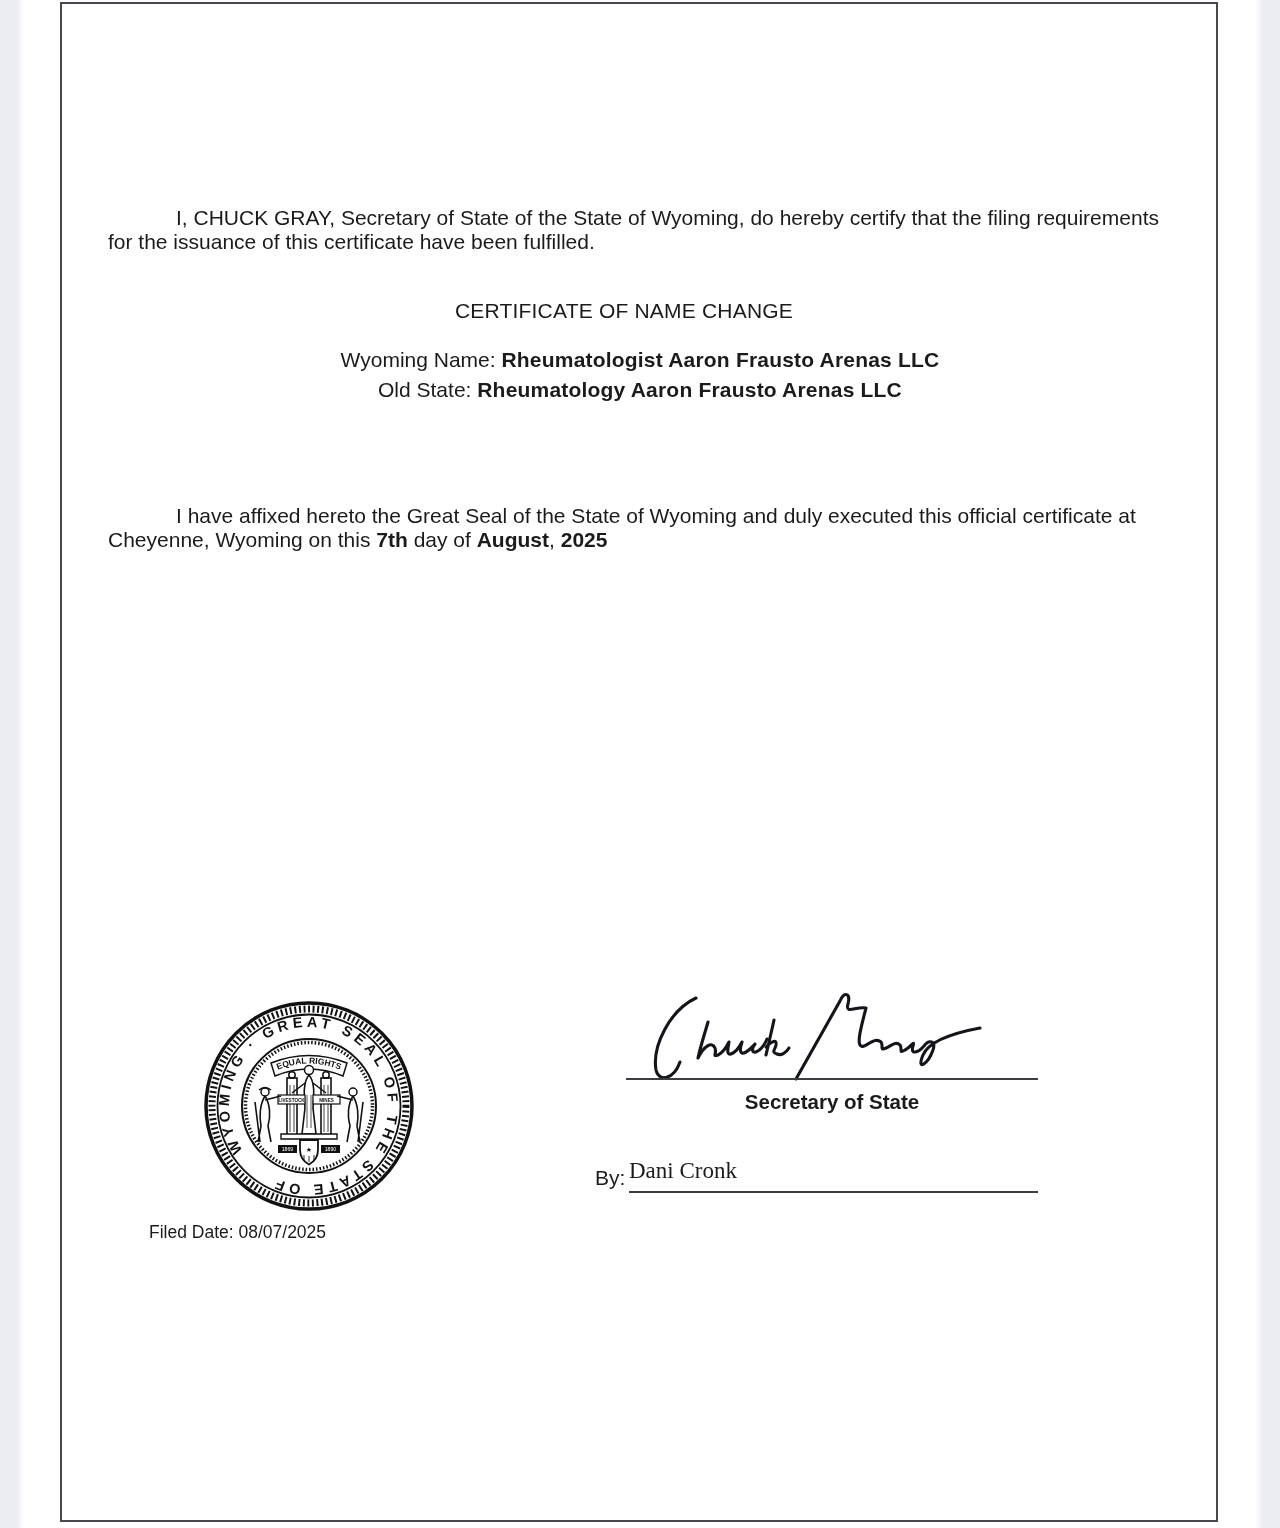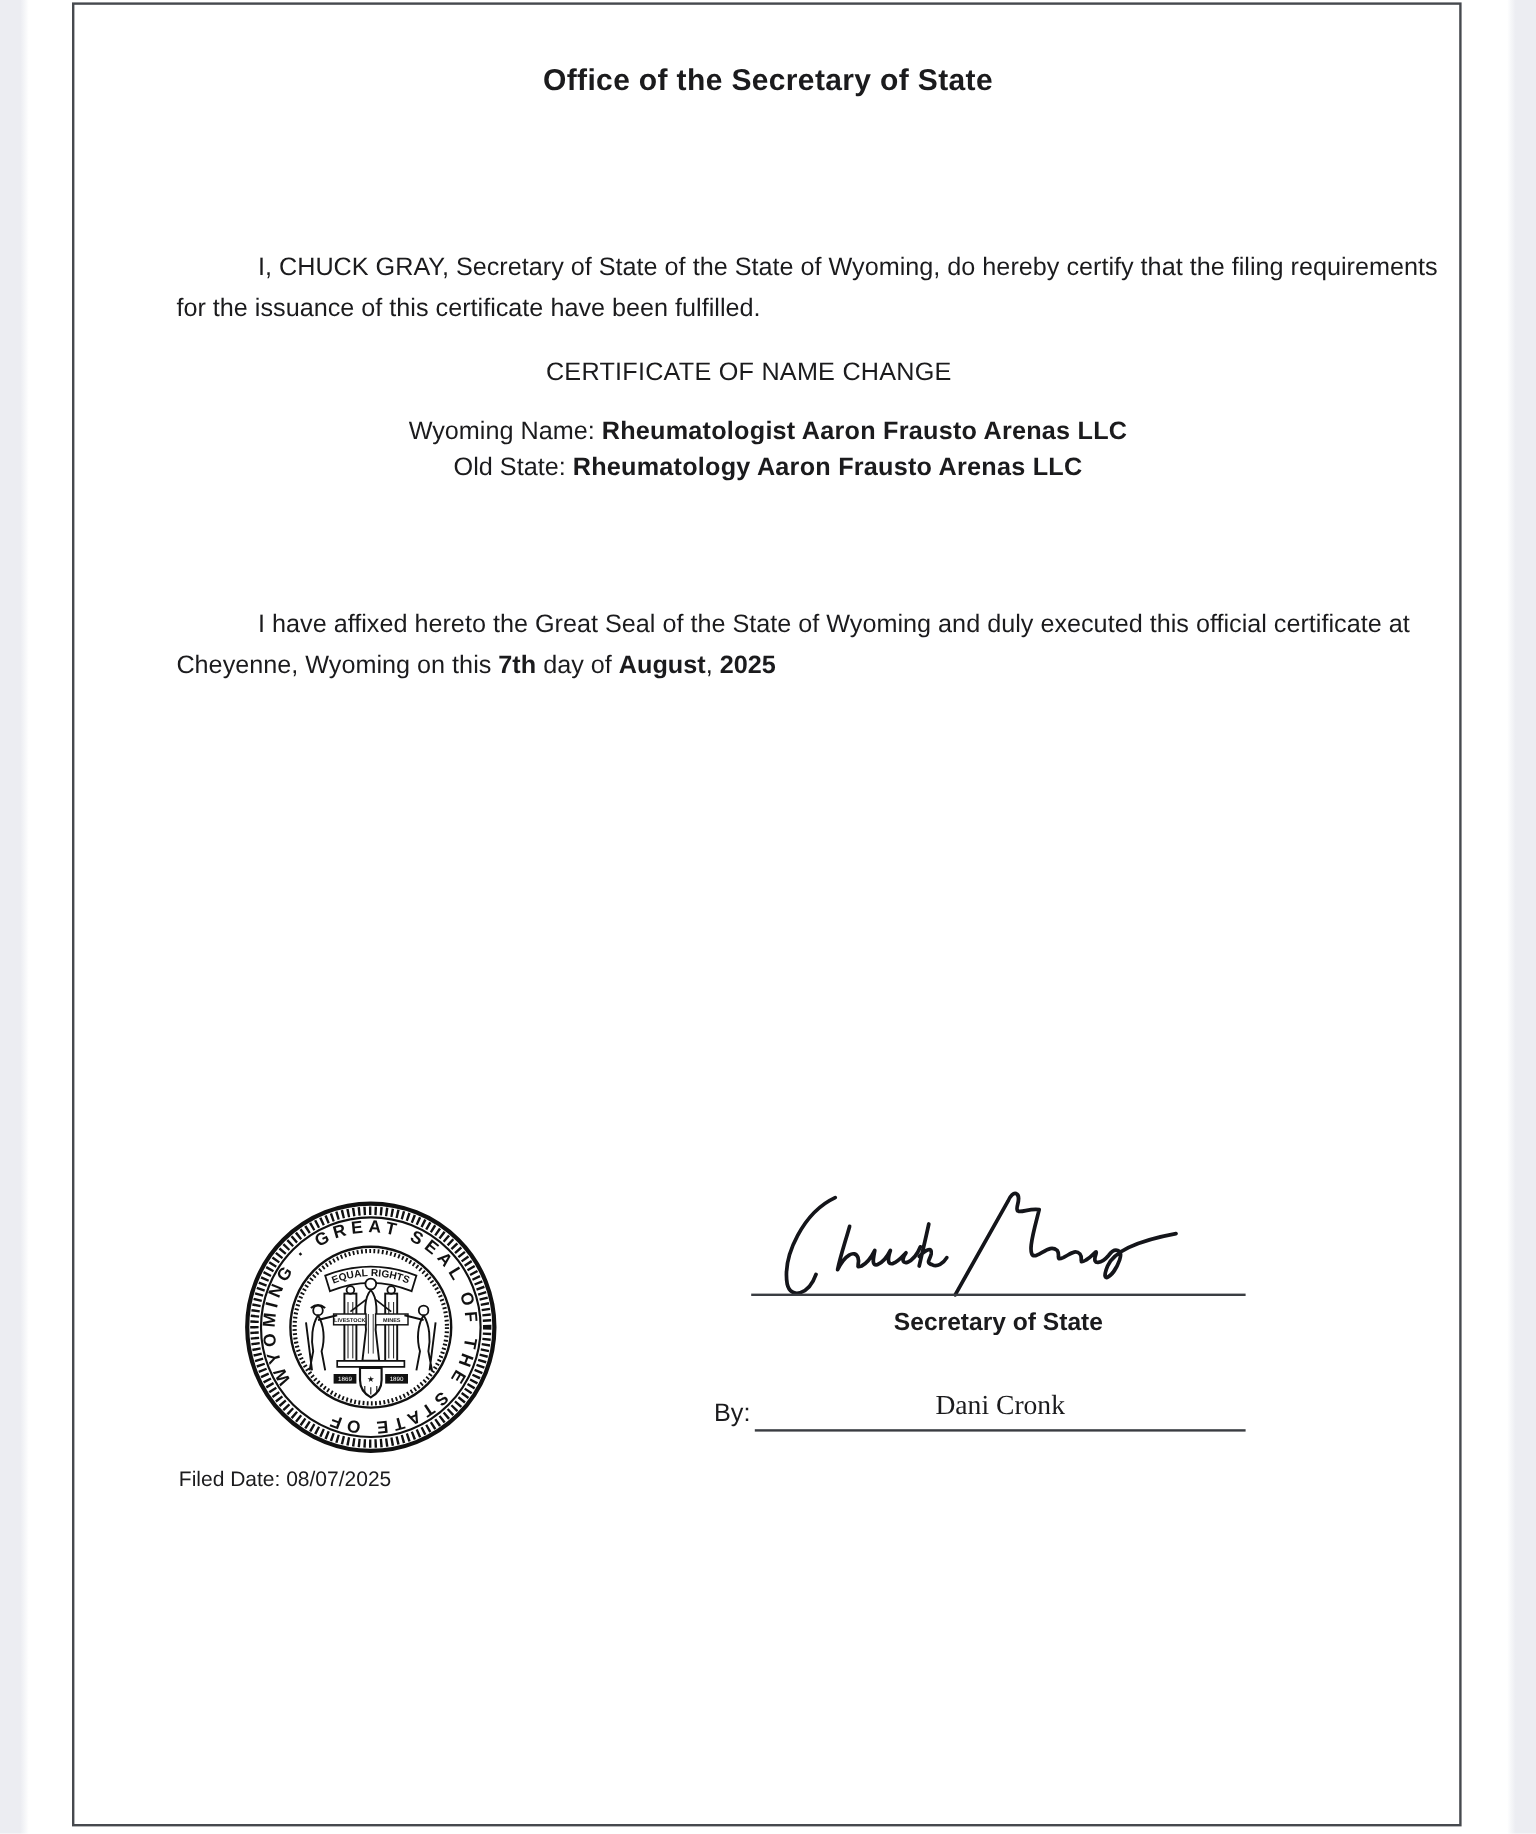--- a/index.html
+++ b/index.html
@@ -5,45 +5,44 @@
   html,body{margin:0;padding:0;}
   body{
     width:1280px;height:1528px;position:relative;background:#ffffff;
     font-family:"Liberation Sans",sans-serif;color:#1b1b1d;overflow:hidden;
   }
   .edge-strip{position:absolute;top:0;height:100%;width:24px;}
   .edge-strip.left{left:0;background:linear-gradient(to right,#ecedf2 0,#ecedf2 17px,#f6f7f9 21px,#ffffff 24px);}
   .edge-strip.right{right:0;background:linear-gradient(to left,#ecedf2 0,#ecedf2 17px,#f6f7f9 21px,#ffffff 24px);}
   .page-border{position:absolute;left:60px;top:2px;width:1154px;height:1516px;border:2px solid #46494e;background:#ffffff;}
   .doc-title{position:absolute;top:50px;left:62px;width:1156px;text-align:center;font-weight:bold;font-size:25px;line-height:34px;letter-spacing:0.3px;}
-  .para{position:absolute;left:108px;width:1062px;font-size:21px;line-height:34px;text-indent:68px;margin-left:39px;}
+  .para{position:absolute;left:108px;width:1062px;font-size:21px;line-height:24px;text-indent:68px;}
   .para1{top:185px;}
   .para2{top:483px;}
   .cert-title{position:absolute;top:299px;left:62px;width:1124px;text-align:center;font-size:21px;letter-spacing:0.2px;}
   .names{position:absolute;top:345px;left:62px;width:1156px;text-align:center;font-size:21px;line-height:30px;}
   .names b{letter-spacing:0.2px;}
   .seal-wrap{position:absolute;left:203px;top:1000px;width:212px;height:212px;}
   .filed{position:absolute;left:149px;top:1222px;width:320px;font-size:17.5px;}
   .sig-art{position:absolute;left:628px;top:984px;width:360px;height:115px;}
   .sig-line{position:absolute;left:626px;top:1078px;width:412px;border-top:2px solid #3a3d42;}
   .sig-title{position:absolute;left:626px;top:1090px;width:412px;text-align:center;font-size:20.5px;font-weight:bold;}
   .by-label{position:absolute;left:595px;top:1166px;font-size:21px;}
   .by-line{position:absolute;left:629px;top:1191px;width:409px;border-top:2px solid #3a3d42;}
-  .by-name{position:absolute;left:629px;top:1158px;width:409px;text-align:center;font-family:"Liberation Serif",serif;font-size:23px;}
+  .by-name{position:absolute;left:629px;top:1158px;width:409px;text-align:left;font-family:"Liberation Serif",serif;font-size:23px;}
   svg text{font-family:"Liberation Sans",sans-serif;}
 </style>
 </head>
 <body>
 
 <div class="edge-strip left"></div>
 <div class="edge-strip right"></div>
 <div class="page-border"></div>
 
 <div class="doc-title">
-  <div>Office of the Secretary of State</div>
 </div>
 
 <p class="para para1">I, CHUCK GRAY, Secretary of State of the State of Wyoming, do hereby certify that the filing requirements for the issuance of this certificate have been fulfilled.</p>
 
 <div class="cert-title">CERTIFICATE OF NAME CHANGE</div>
 
 <div class="names">
   <div>
     <span>Wyoming Name:</span>
     <b>Rheumatologist Aaron Frausto Arenas LLC</b>

